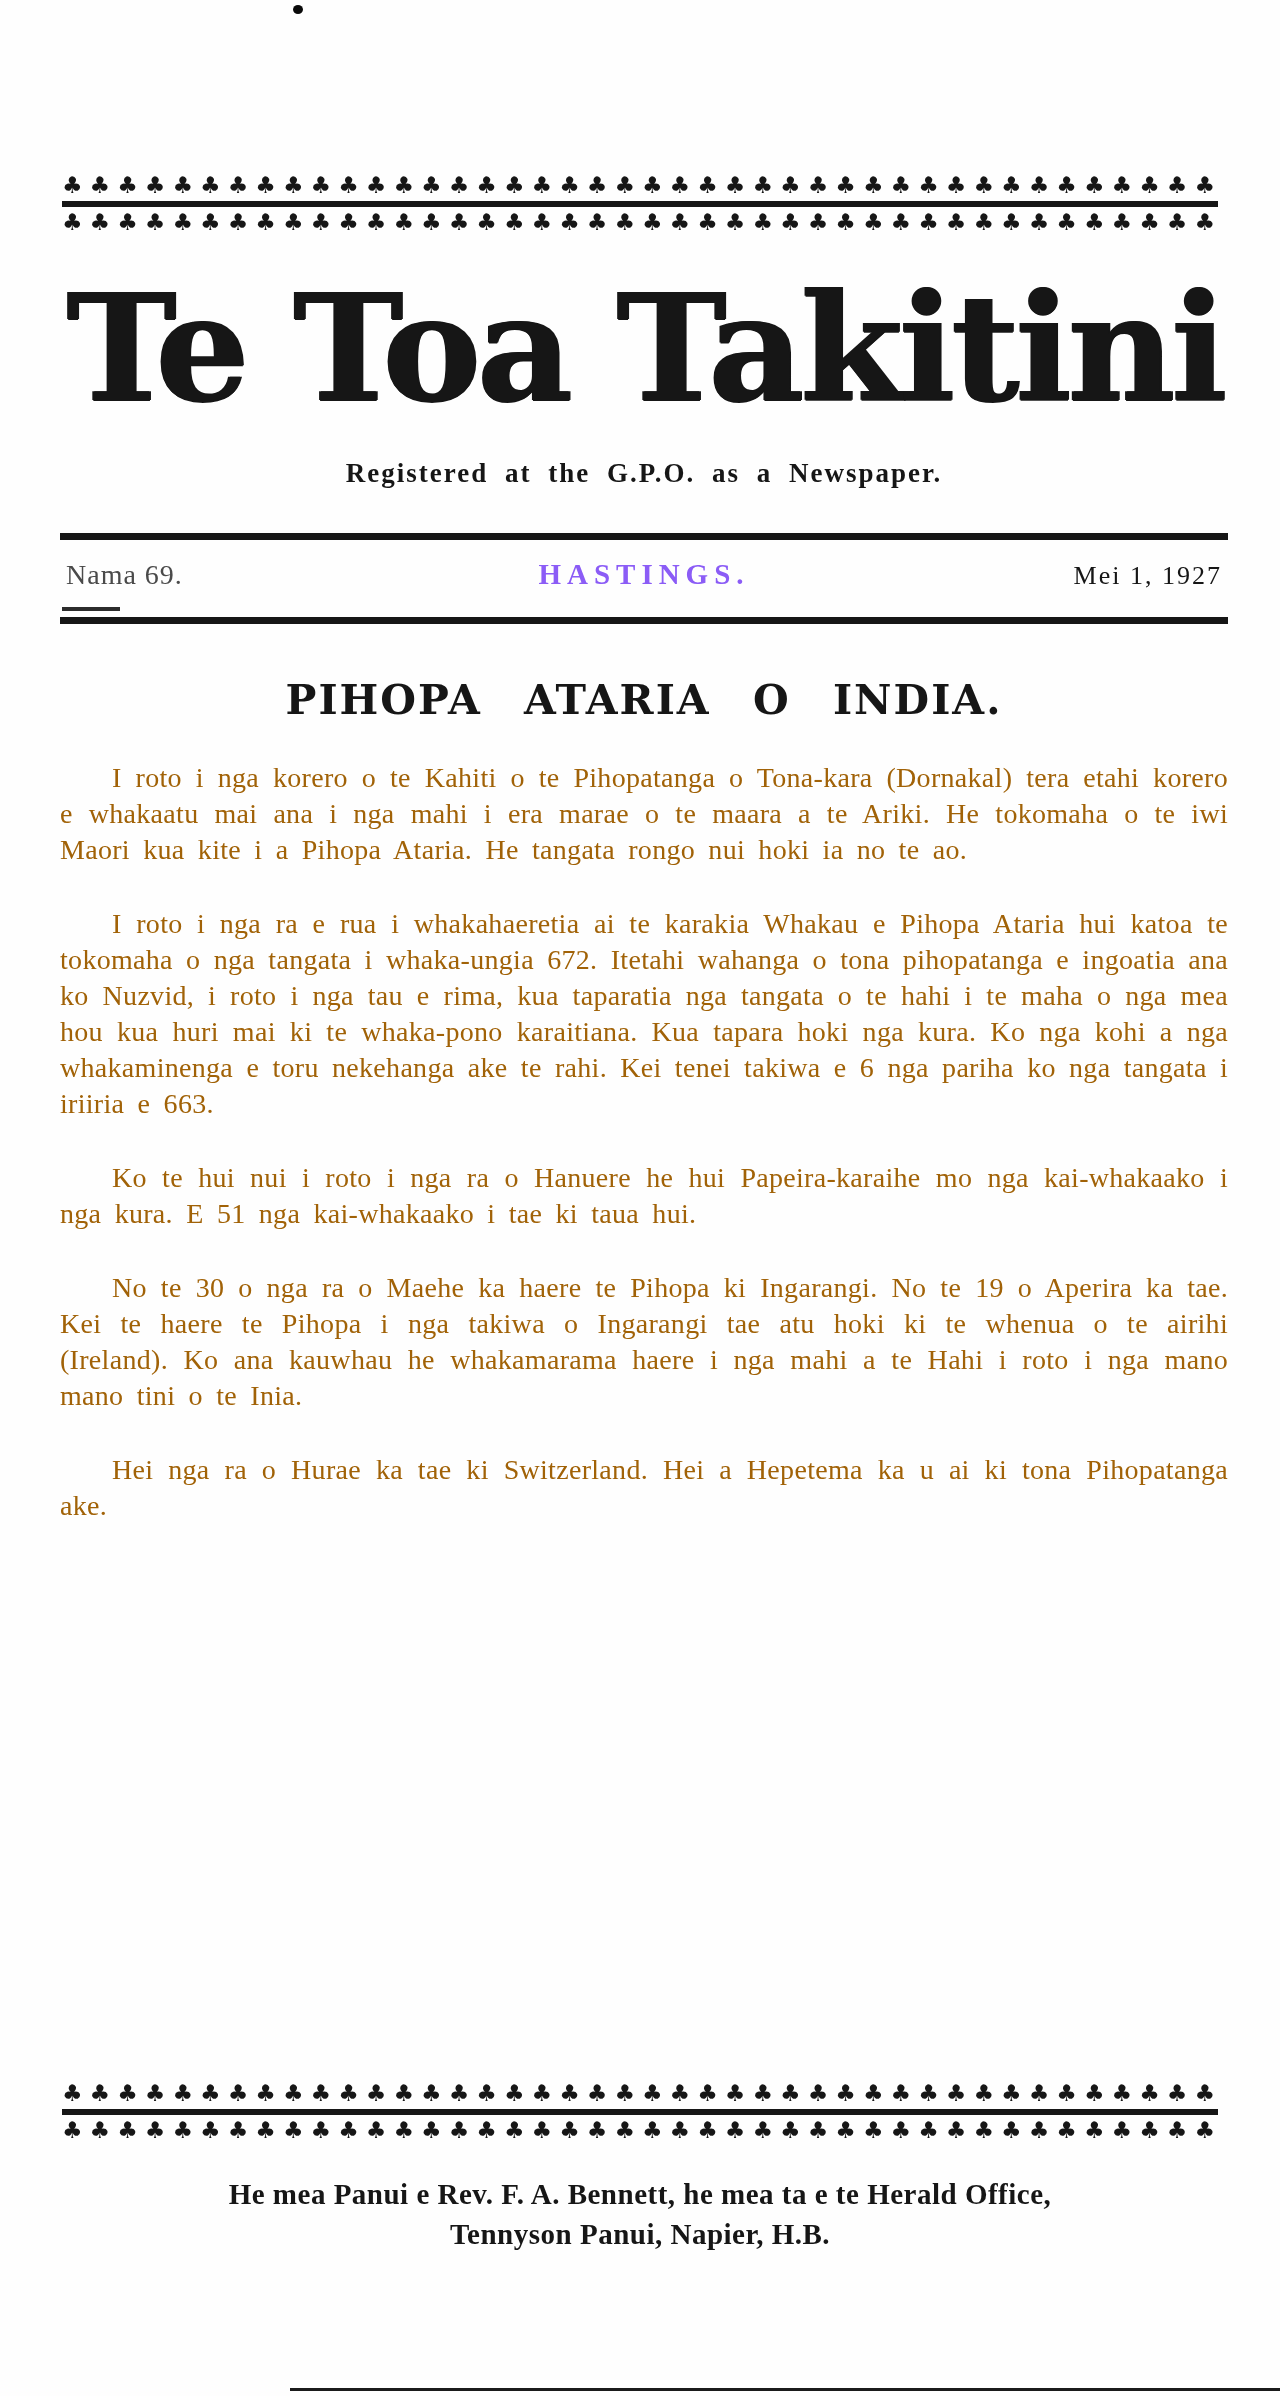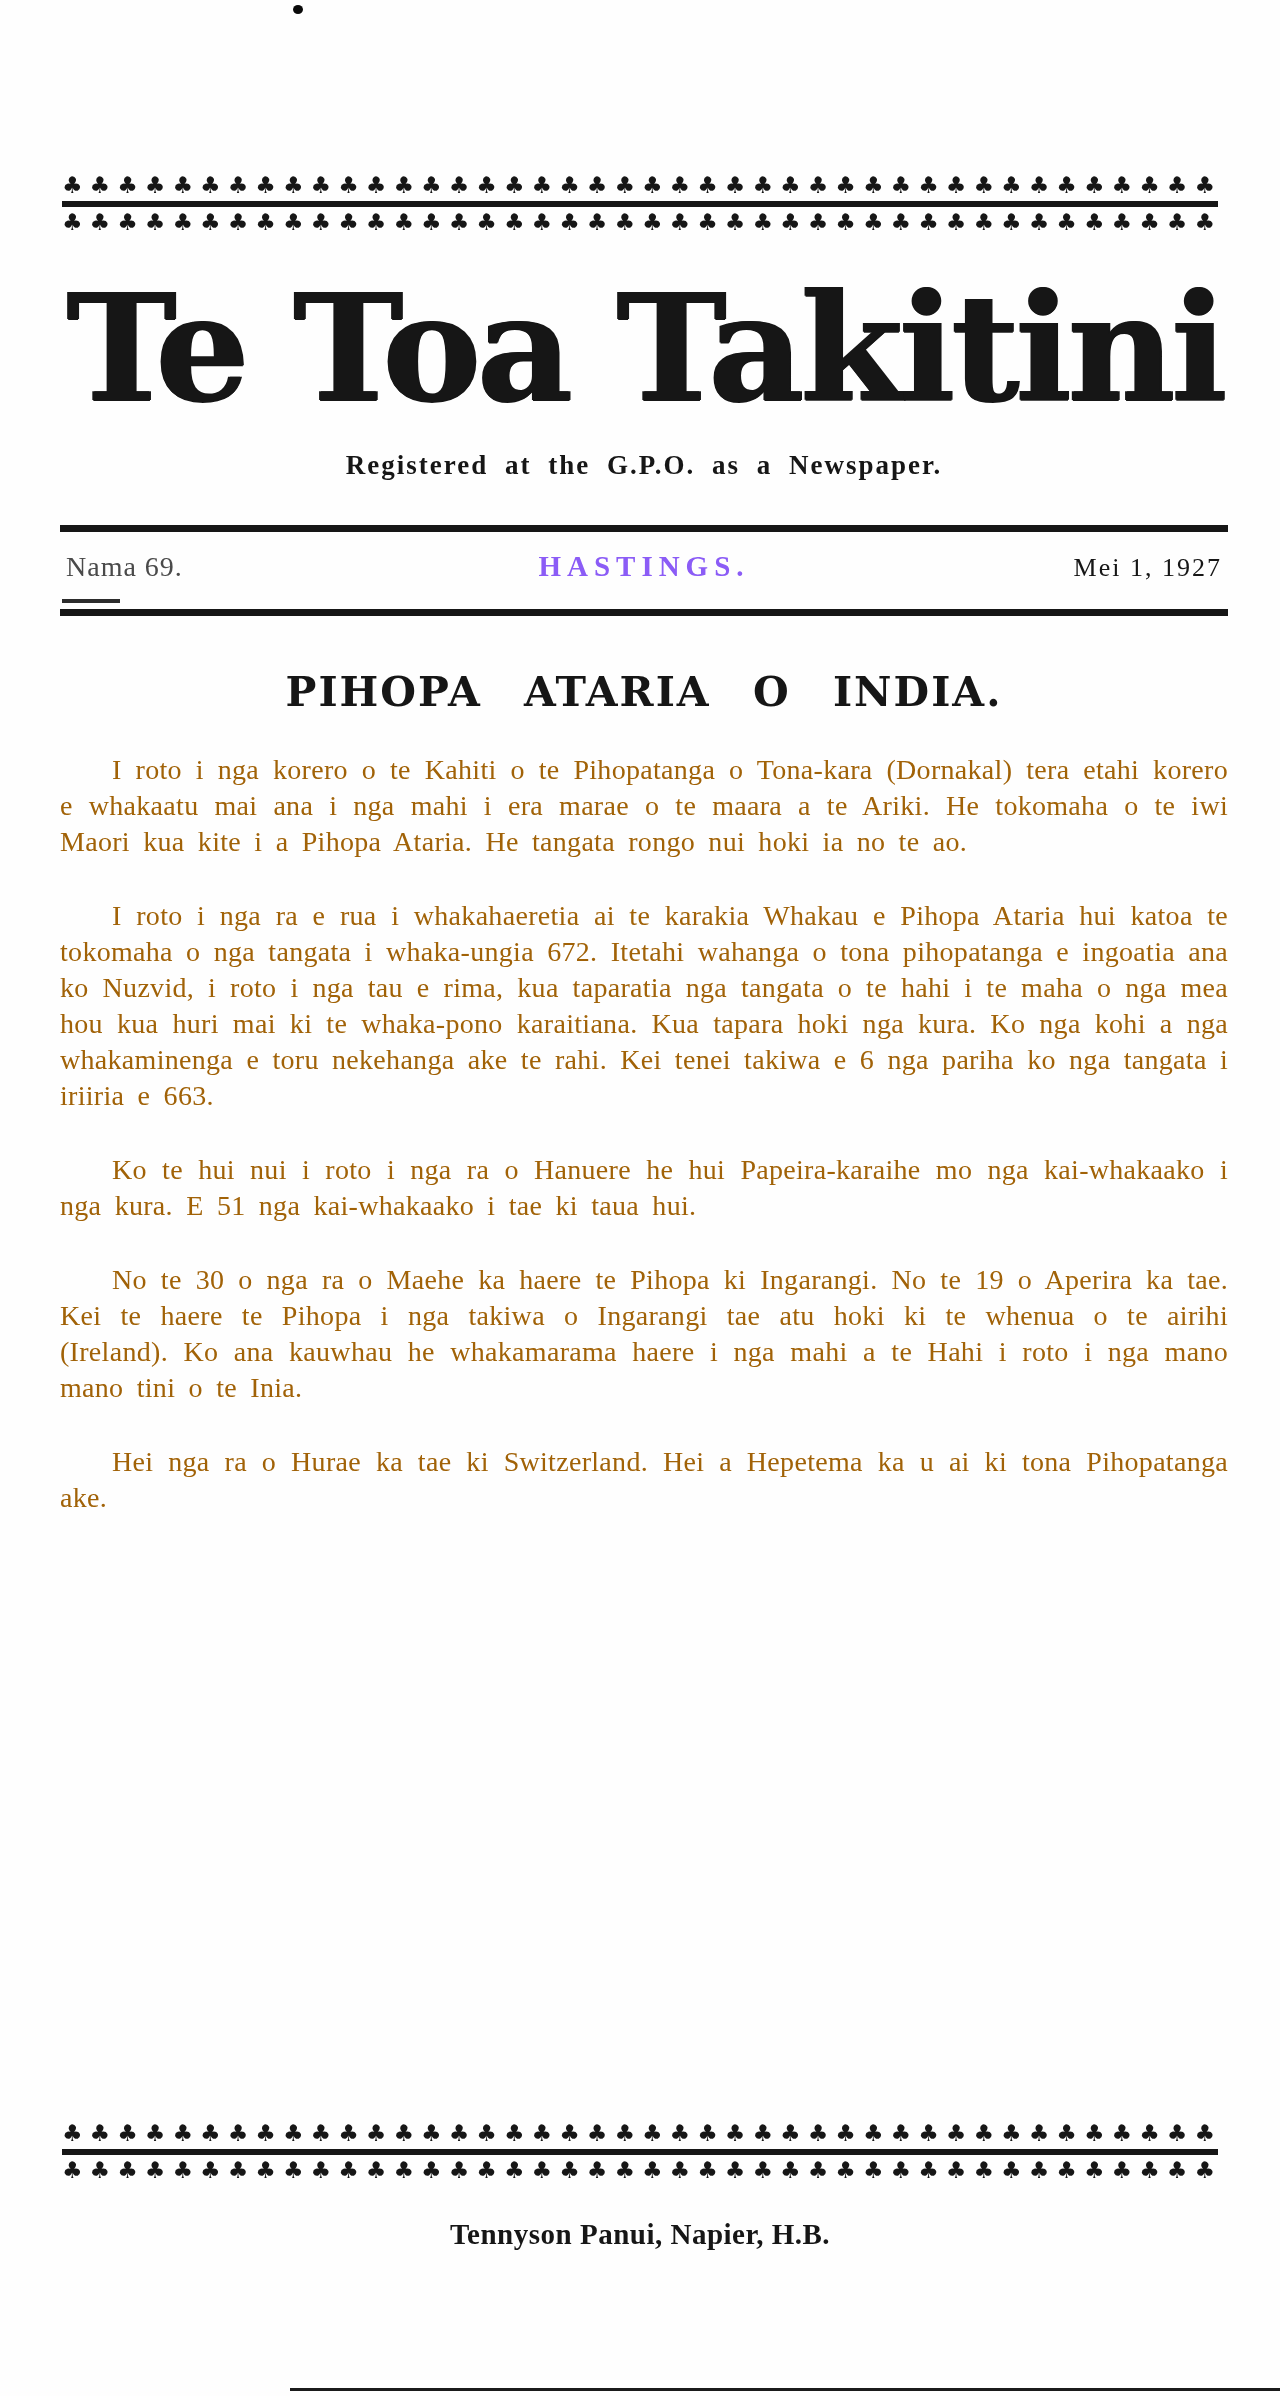--- a/index.html
+++ b/index.html
@@ -55,21 +55,21 @@
     font-family:"DejaVu Serif", serif;
     font-weight:bold;
     font-size:148px;
     line-height:196px;
     letter-spacing:-4px;
     text-align:center;
     white-space:nowrap;
     text-shadow:2px 0 0 var(--ink), 1px 1px 0 var(--ink);
   }
   .registration{
-    margin-top:4px;
+    margin-top:12px;
     margin-bottom:44px;
     font-size:27px;
     letter-spacing:2px;
     word-spacing:8px;
     font-weight:bold;
     text-align:center;
   }
   .double-rule{
     height:5px;
     border-top:5px solid var(--ink);
@@ -202,18 +202,19 @@
 
   <div class="spacer"></div>
 
   <div class="ornament-band bottom">
     <div class="ornament-row">♣♣♣♣♣♣♣♣♣♣♣♣♣♣♣♣♣♣♣♣♣♣♣♣♣♣♣♣♣♣♣♣♣♣♣♣♣♣♣♣♣♣♣♣♣♣♣♣</div>
     <div class="ornament-bar"></div>
     <div class="ornament-row">♣♣♣♣♣♣♣♣♣♣♣♣♣♣♣♣♣♣♣♣♣♣♣♣♣♣♣♣♣♣♣♣♣♣♣♣♣♣♣♣♣♣♣♣♣♣♣♣</div>
   </div>
 
   <div class="imprint">
+    <div>He mea Panui e Rev. F. A. Bennett, he mea ta e te Herald Office,</div>
     <div>Tennyson Panui, Napier, H.B.</div>
   </div>
 
   <div class="bottom-line"></div>
 
 </div>
 
 </body></html>

